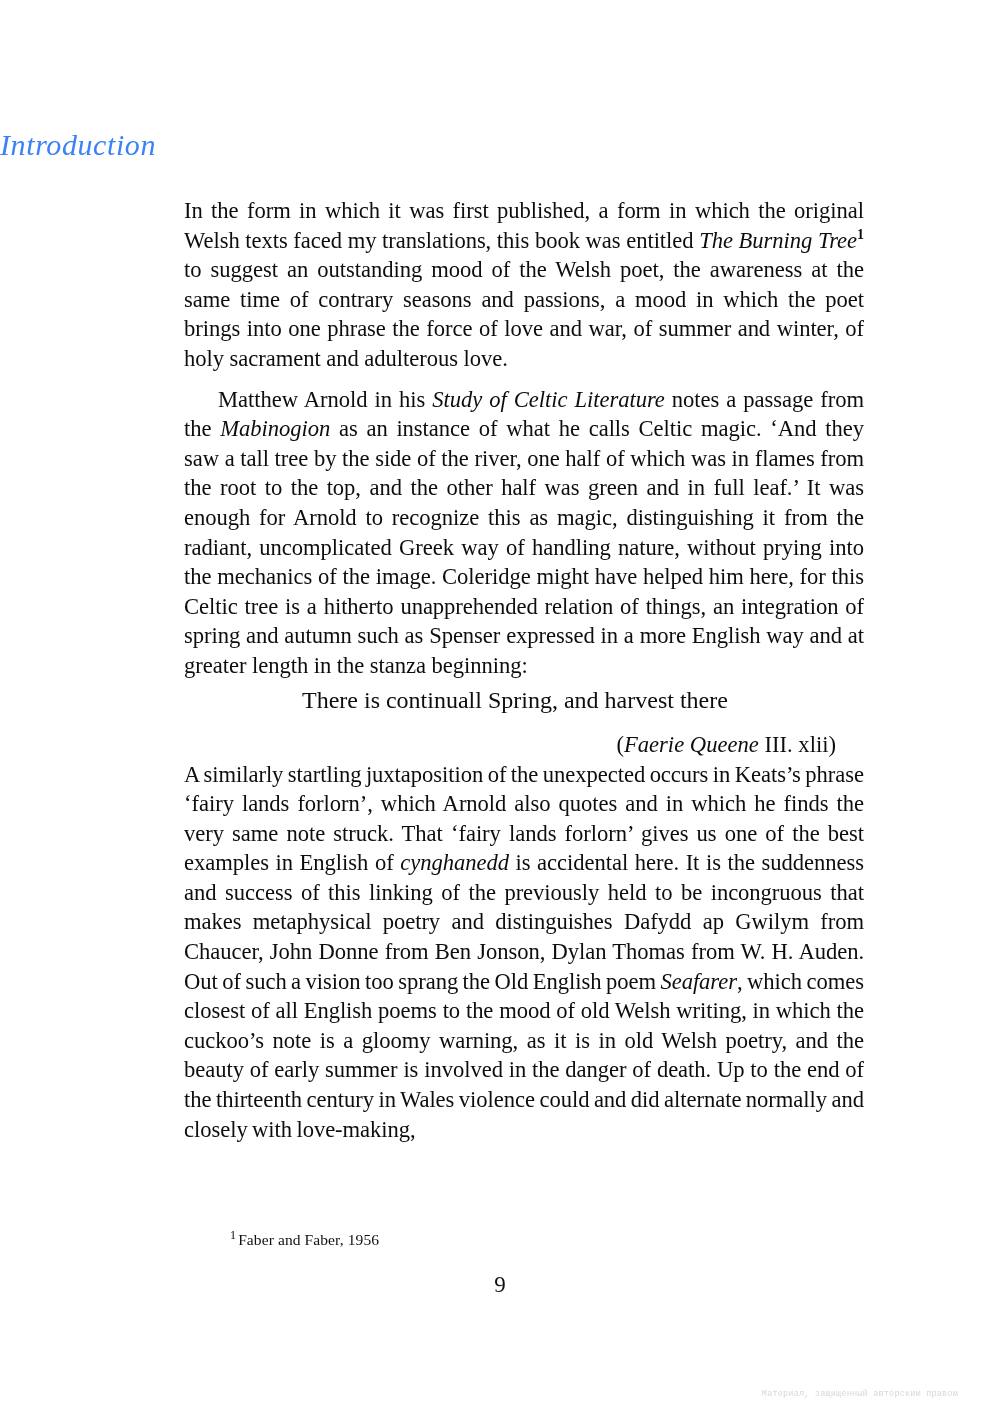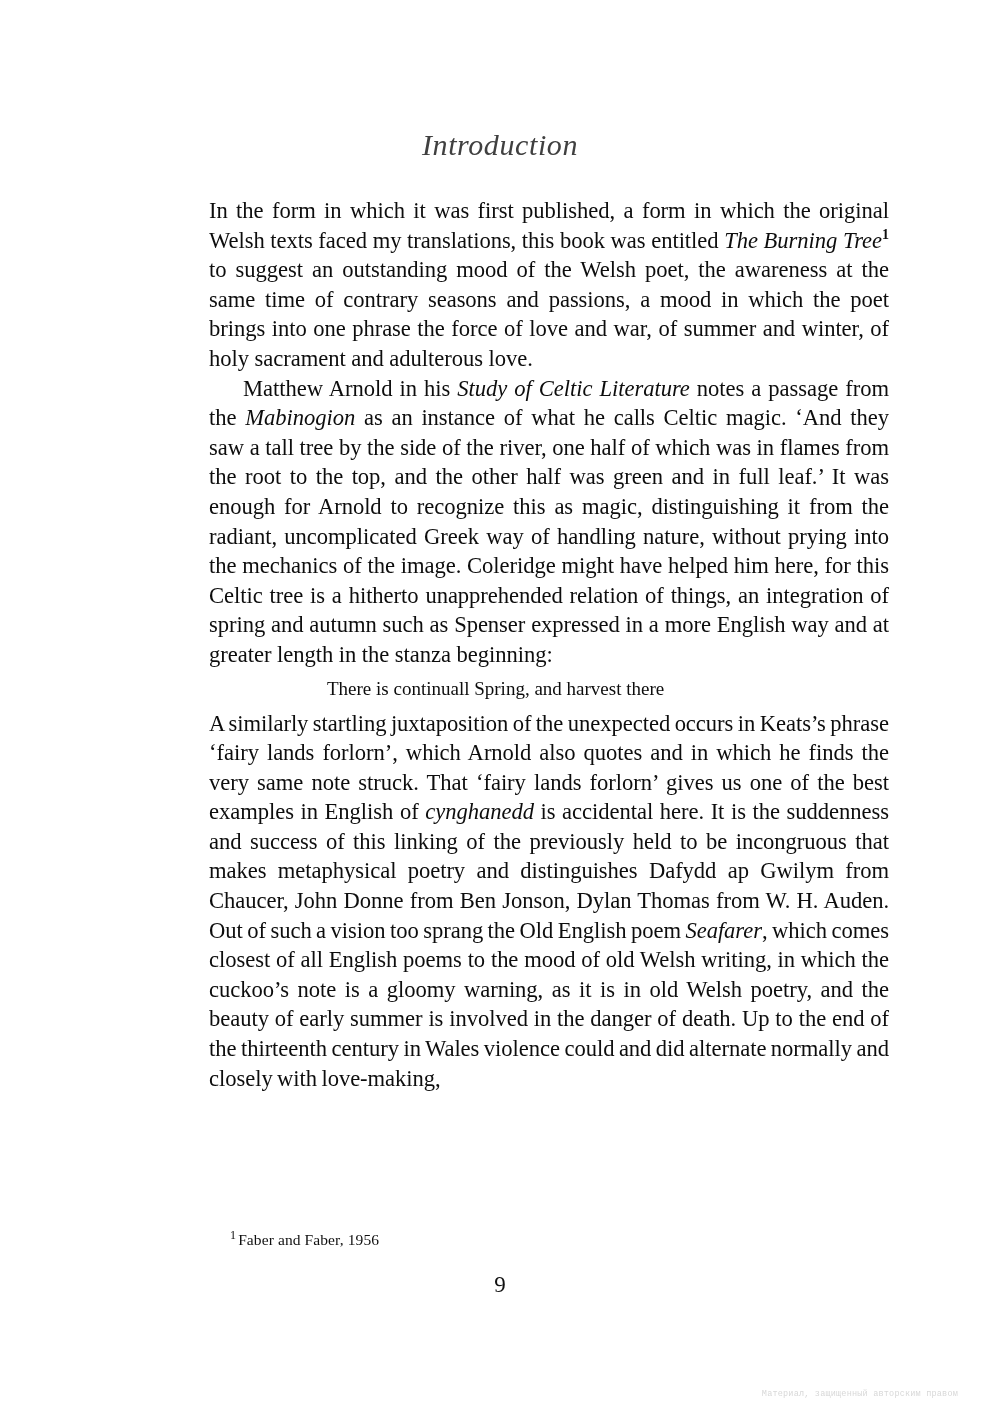--- a/index.html
+++ b/index.html
@@ -18,65 +18,66 @@
     font-family: "Liberation Serif", "DejaVu Serif", serif;
     color: #0d0d0d;
   }
 
   
   .chapter-title {
     position: absolute;
     top: 128px;
     left: 0;
     width: 1000px;
-    text-align: center;
+    text-align: left;
     font-style: italic;
     font-size: 30px;
     letter-spacing: 0.6px;
-    color: #404040;
+    color: #3b82f6;
   }
 
   
   .textblock {
     position: absolute;
     top: 196px;
-    left: 209px;
+    left: 184px;
     width: 680px;
   }
 
   p.body {
     margin: 0;
     font-size: 22.6px;
     line-height: 29.6px;
     text-align: justify;
     text-justify: inter-word;
     color: #0d0d0d;
     letter-spacing: -0.05px;
   }
   p.body.indent {
     text-indent: 34px;
+    margin-top: 11px;
   }
   p.body.tight {
     word-spacing: -1.2px;
   }
 
   .it { font-style: italic; }
 
   sup.fnref {
     font-size: 0.62em;
     vertical-align: super;
     font-weight: bold;
     line-height: 0;
   }
 
   
   .verse {
-    margin: 4px 0 5px 0;
+    margin: 4px 0 15px 0;
     padding-left: 118px;
-    font-size: 19px;
+    font-size: 24px;
     line-height: 30px;
   }
   .verse .line { white-space: nowrap; }
 
   .attribution {
     margin: 2px 0 0 0;
     font-size: 22.6px;
     line-height: 30px;
     text-align: right;
     padding-right: 28px;
@@ -133,20 +134,21 @@
   <div class="textblock">
 
     <p class="body" id="para-1"><span>In the form in which it was first published, a form in which the original Welsh texts faced my translations, this book was entitled </span><span class="it">The Burning Tree</span><sup class="fnref">1</sup><span> to suggest an outstanding mood of the Welsh poet, the awareness at the same time of contrary seasons and passions, a mood in which the poet brings into one phrase the force of love and war, of summer and winter, of holy sacrament and adulterous love.</span></p>
 
     <p class="body indent" id="para-2"><span>Matthew Arnold in his </span><span class="it">Study of Celtic Literature</span><span> notes a passage from the </span><span class="it">Mabinogion</span><span> as an instance of what he calls Celtic magic. ‘And they saw a tall tree by the side of the river, one half of which was in flames from the root to the top, and the other half was green and in full leaf.’ It was enough for Arnold to recognize this as magic, distinguishing it from the radiant, uncomplicated Greek way of handling nature, without prying into the mechanics of the image. Coleridge might have helped him here, for this Celtic tree is a hitherto unapprehended relation of things, an integration of spring and autumn such as Spenser expressed in a more English way and at greater length in the stanza beginning:</span></p>
 
     <div class="verse">
       <div class="line">There is continuall Spring, and harvest there</div>
     </div>
 
+    <p class="attribution"><span>(</span><span class="it">Faerie Queene</span><span> III. xlii)</span></p>
 
     <p class="body tight" id="para-3"><span>A similarly startling juxtaposition of the unexpected occurs in Keats’s phrase ‘fairy lands forlorn’, which Arnold also quotes and in which he finds the very same note struck. That ‘fairy lands forlorn’ gives us one of the best examples in English of </span><span class="it">cynghanedd</span><span> is accidental here. It is the suddenness and success of this linking of the previously held to be incongruous that makes metaphysical poetry and distinguishes Dafydd ap Gwilym from Chaucer, John Donne from Ben Jonson, Dylan Thomas from W. H. Auden. Out of such a vision too sprang the Old English poem </span><span class="it">Seafarer</span><span>, which comes closest of all English poems to the mood of old Welsh writing, in which the cuckoo’s note is a gloomy warning, as it is in old Welsh poetry, and the beauty of early summer is involved in the danger of death. Up to the end of the thirteenth century in Wales violence could and did alternate normally and closely with love-making,</span></p>
 
   </div>
 
   <div class="footnote"><sup>1</sup><span>Faber and Faber, 1956</span></div>
 
   <div class="folio">9</div>
 
   <div class="watermark">Материал, защищенный авторским правом</div>

